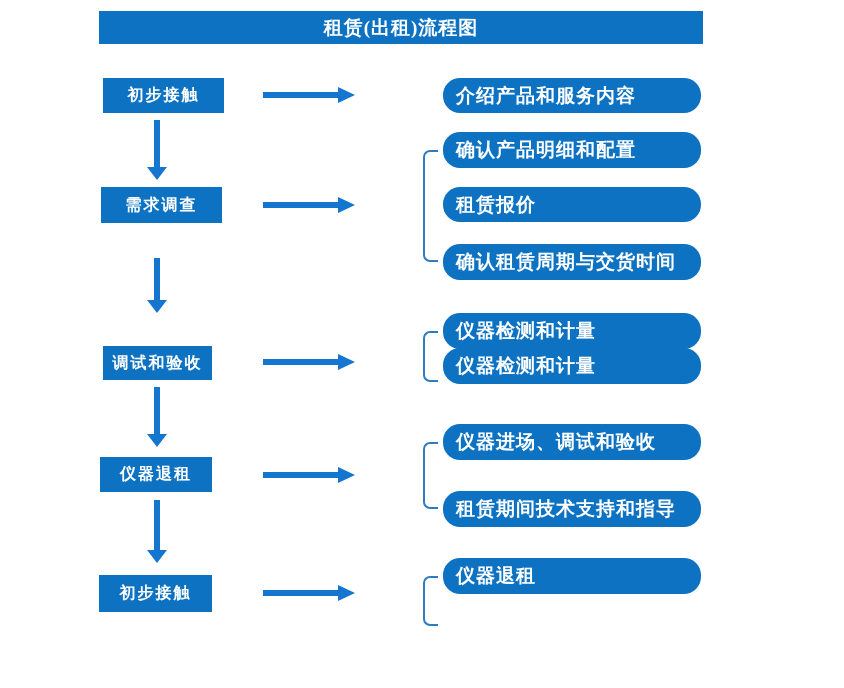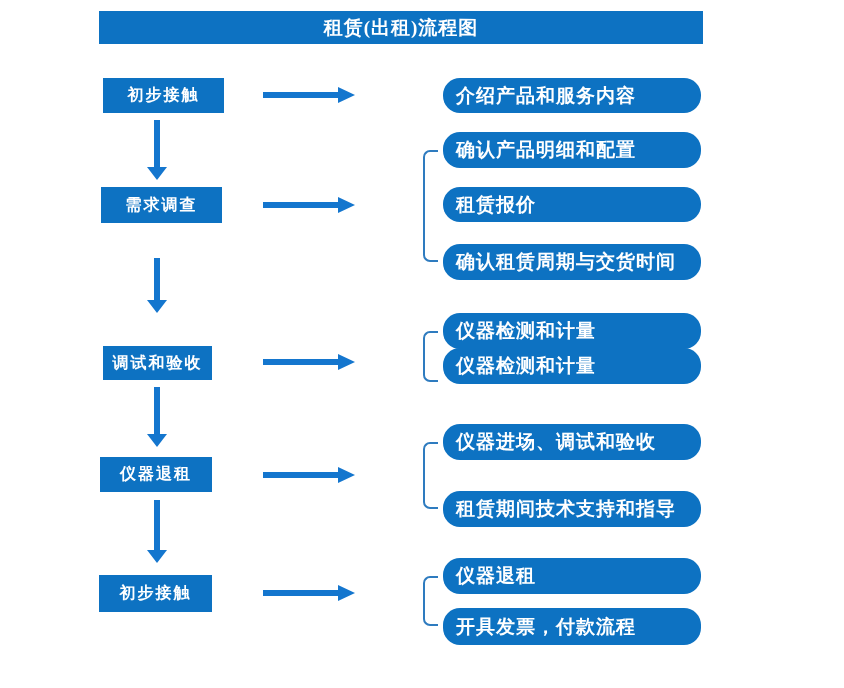--- a/index.html
+++ b/index.html
@@ -97,15 +97,14 @@
   <div class="detail-box" style="top:244px;height:36px">确认租赁周期与交货时间</div>
   <div class="detail-box" style="top:187px;height:35px">租赁报价</div>
 
   <div class="detail-box" style="top:313px;height:36px">仪器检测和计量</div>
   <div class="detail-box" style="top:348px;height:36px">仪器检测和计量</div>
 
   <div class="detail-box" style="top:424px;height:36px">仪器进场、调试和验收</div>
   <div class="detail-box" style="top:491px;height:36px">租赁期间技术支持和指导</div>
 
   <div class="detail-box" style="top:558px;height:36px">仪器退租</div>
-  <div class="detail-box" style="top:608px;height:37px">开具发票，付款流程</div>
 
 </div>
 
 </body></html>

